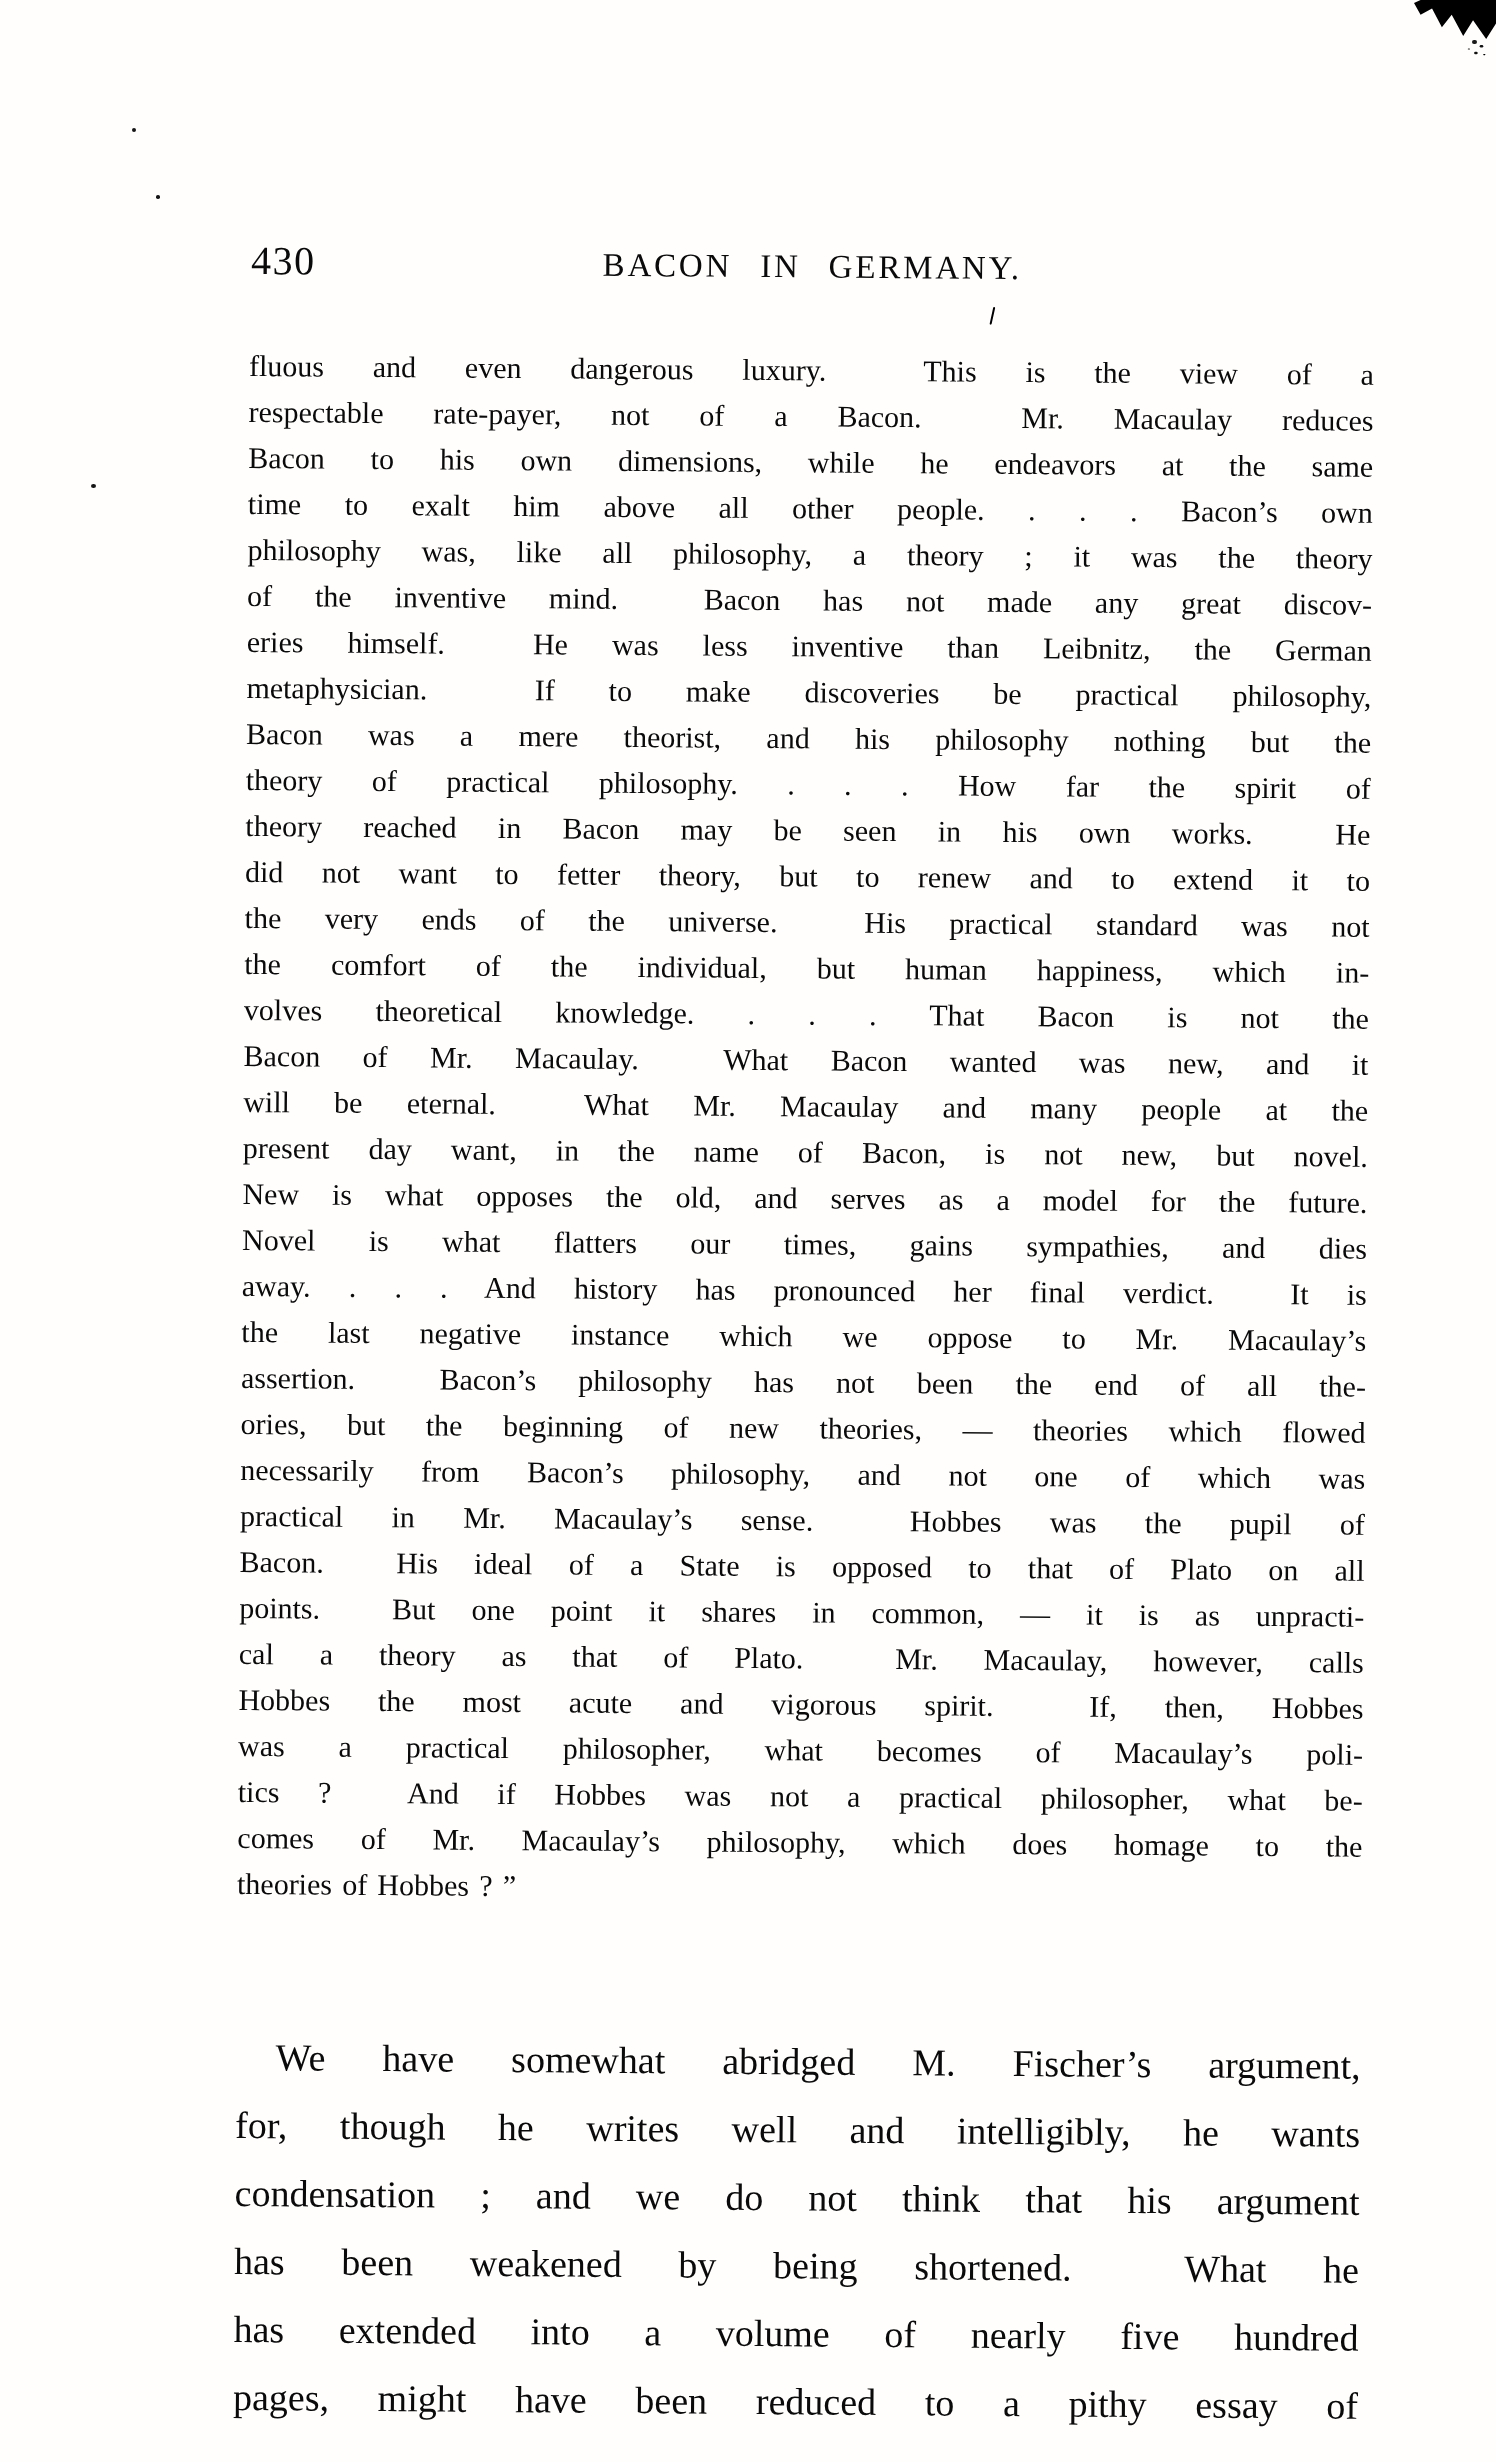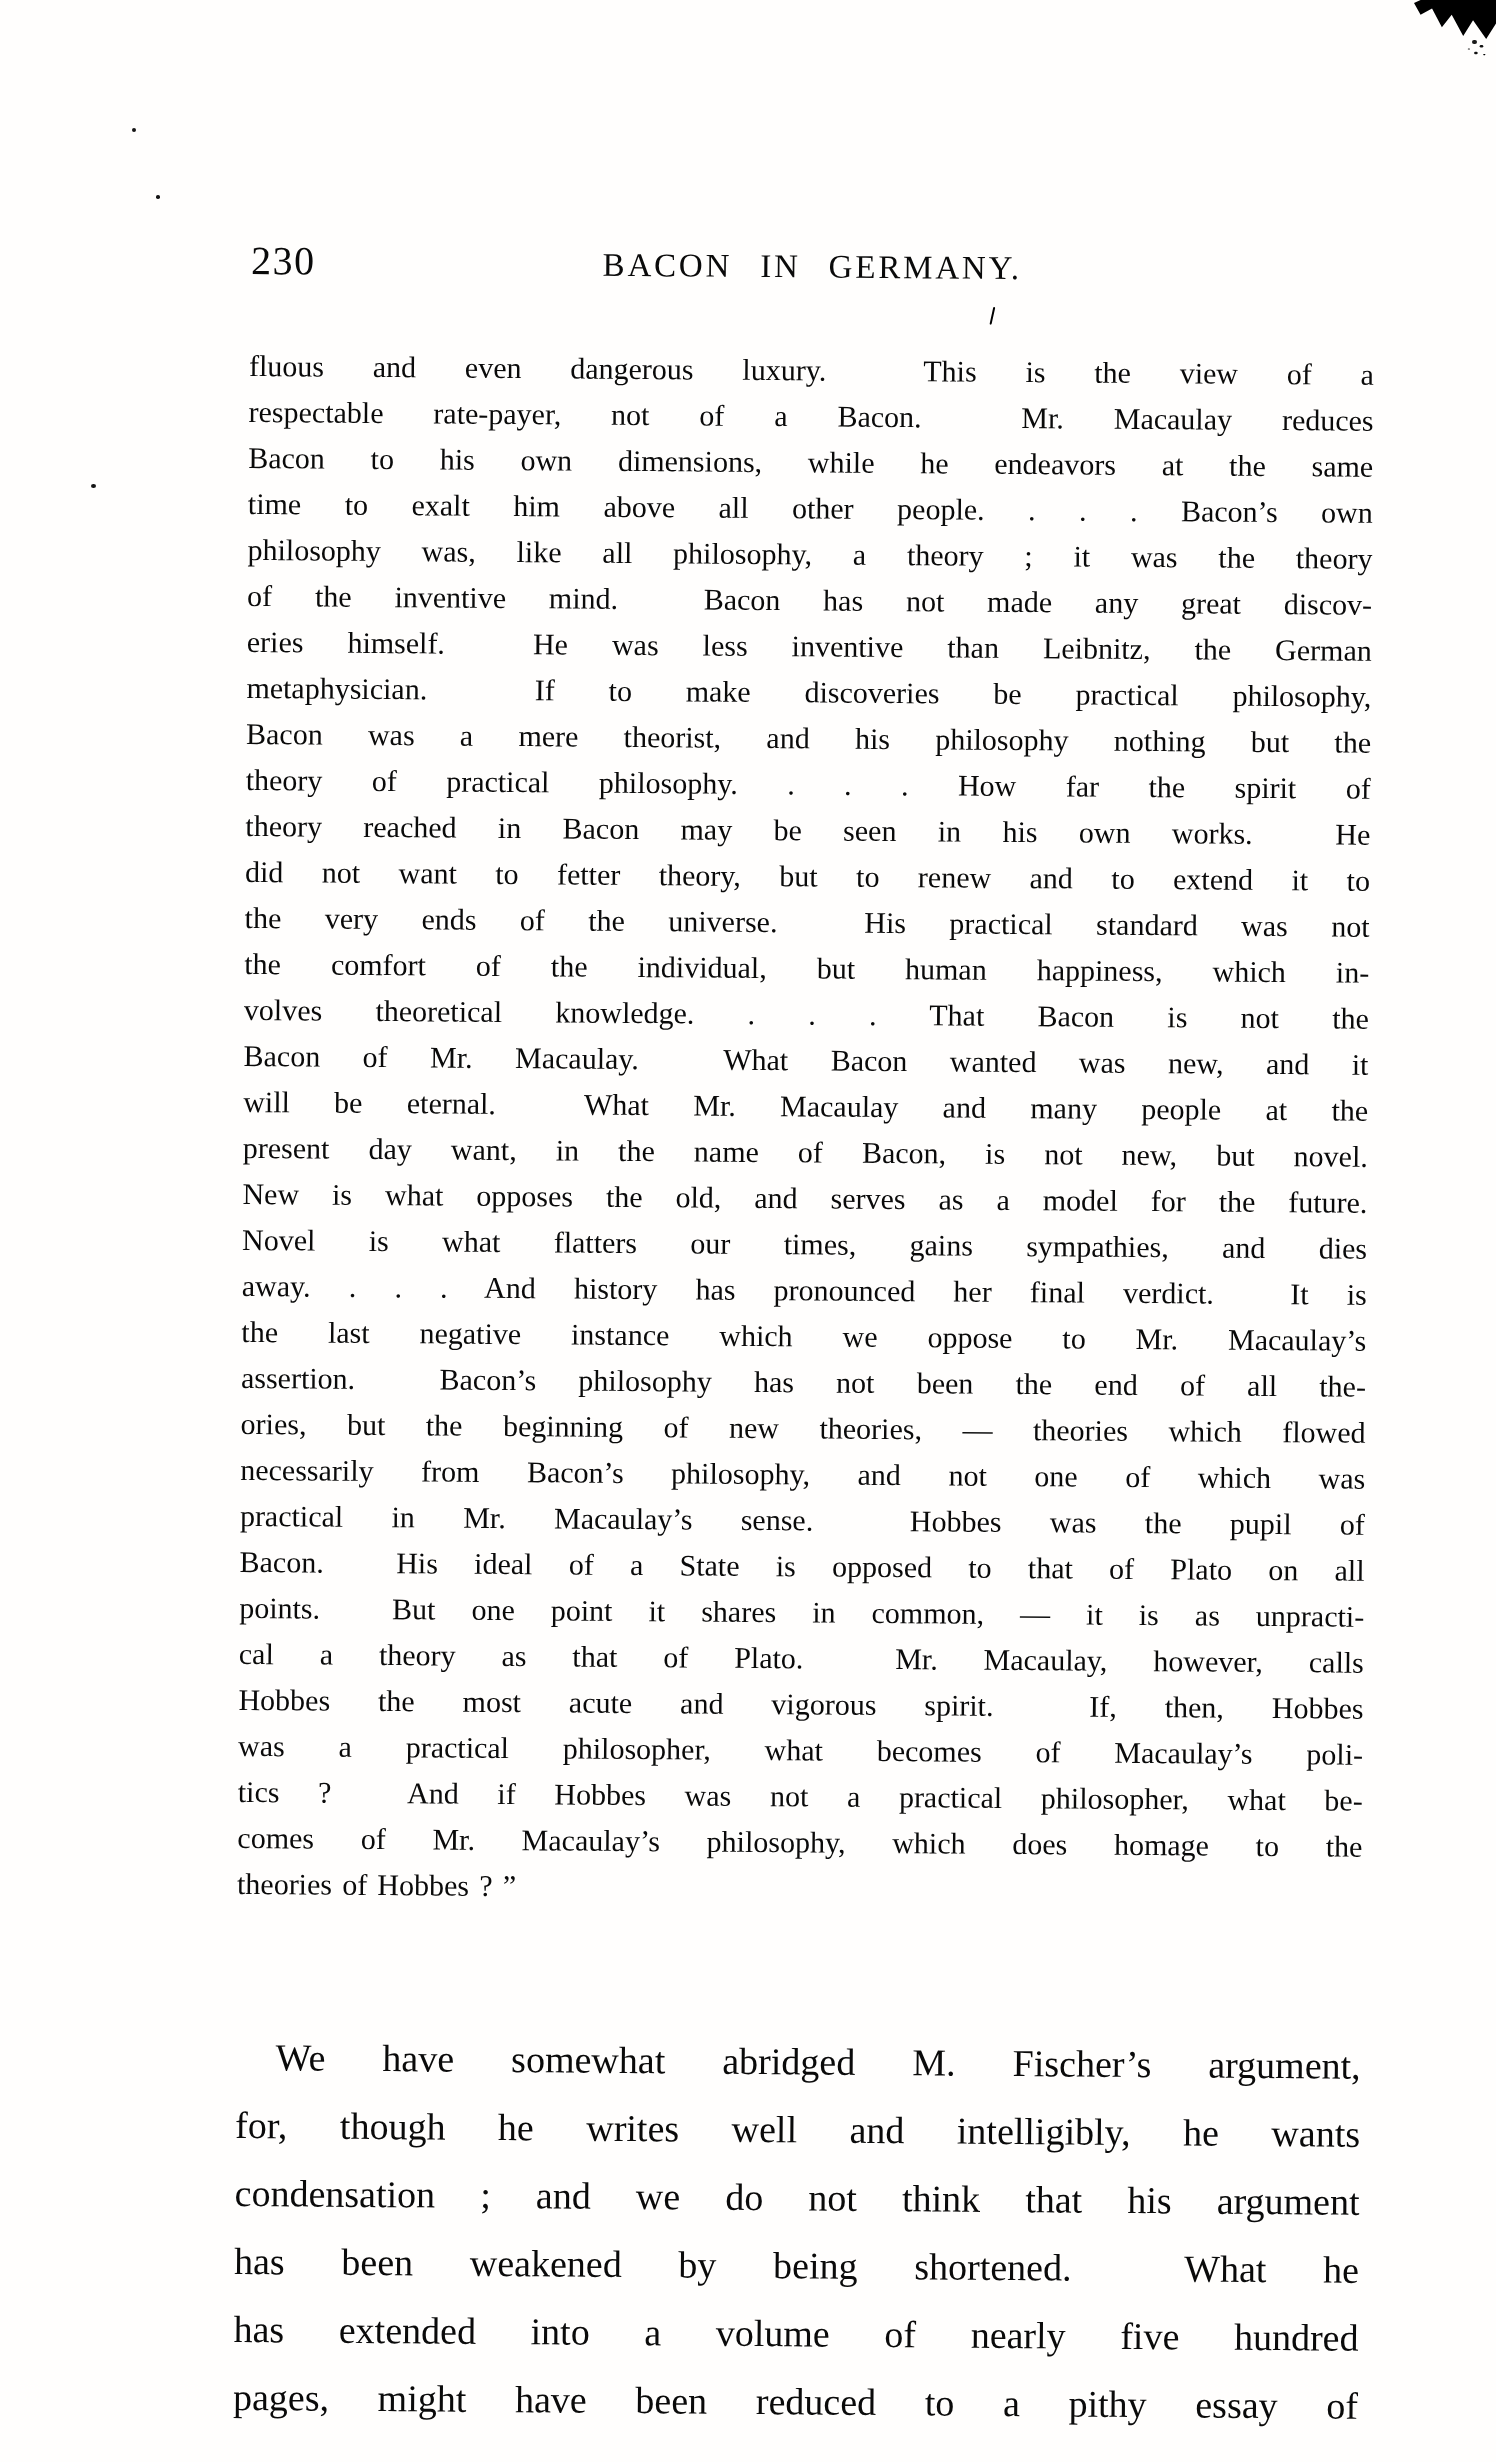--- a/index.html
+++ b/index.html
@@ -126,21 +126,21 @@
 
   <div class="corner-blob"></div>
   <div class="corner-dots"></div>
   <div class="speck s1"></div>
   <div class="speck s2"></div>
   <div class="speck s3"></div>
 
   <div class="content">
 
     <div class="header-row">
-      <span class="page-number">230</span>
+      <span class="page-number">430</span>
       <div class="header-title">BACON IN GERMANY.</div>
       <div class="stray-tick"></div>
     </div>
 
     <div class="quote-block">
         <div class="jline">fluous and even dangerous luxury.&nbsp; This is the view of a</div>
         <div class="jline">respectable rate-payer, not of a Bacon.&nbsp; Mr. Macaulay reduces</div>
         <div class="jline">Bacon to his own dimensions, while he endeavors at the same</div>
         <div class="jline">time to exalt him above all other people. . . . Bacon’s own</div>
         <div class="jline">philosophy was, like all philosophy, a theory ; it was the theory</div>

